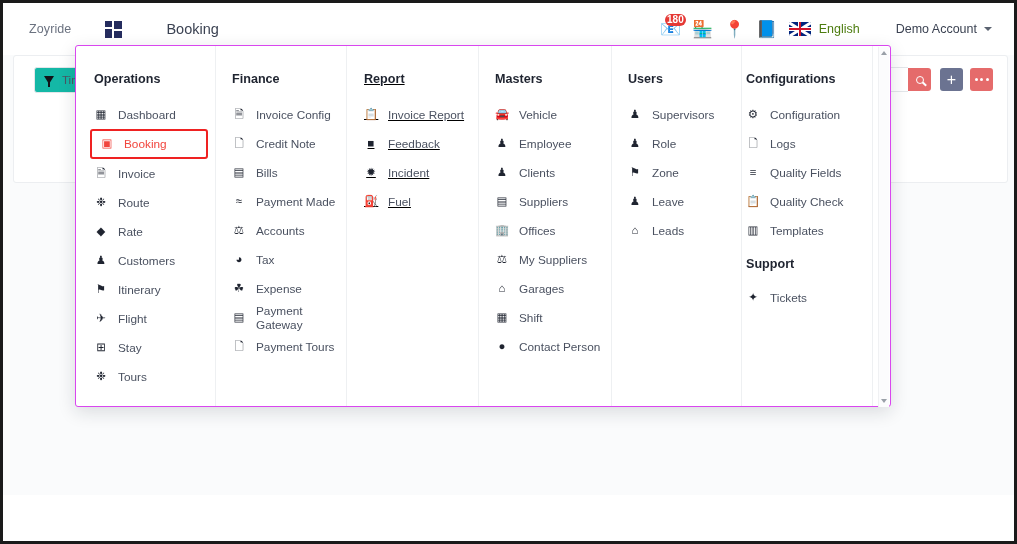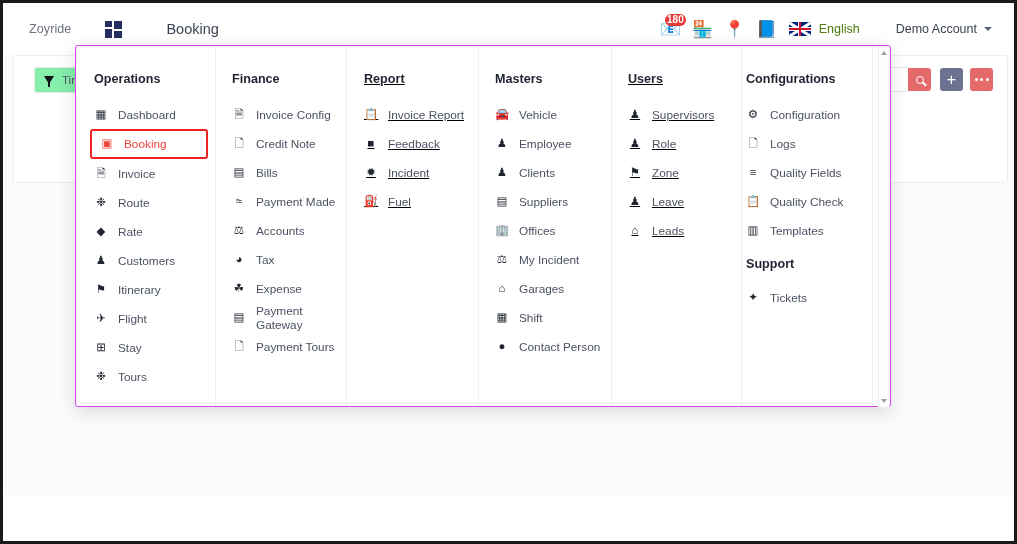--- a/index.html
+++ b/index.html
@@ -160,21 +160,21 @@
     display: flex;
     align-items: center;
     gap: 10px;
   }
 
   .filter-btn {
     height: 26px;
     min-width: 70px;
     border: 1px solid #e3e6ea;
     border-radius: 3px;
-    background: #86efac;
+    background: #14b8a6;
     display: flex;
     align-items: center;
     gap: 8px;
     padding: 0 9px;
     font-size: 11.5px;
     color: #4b5563;
   }
 
   .funnel {
     width: 0; height: 0;
@@ -271,21 +271,21 @@
   .menu-col {
     width: 131px;
     padding: 26px 0 0 0;
     border-right: 1px solid #eef0f2;
     position: relative;
   }
   .menu-col:first-child { width: 140px; padding-left: 14px; }
   .menu-col:nth-child(2){ padding-left: 12px; }
   .menu-col:nth-child(3){ width: 132px; padding-left: 13px; text-decoration: underline; }
   .menu-col:nth-child(4){ width: 133px; padding-left: 12px; }
-  .menu-col:nth-child(5){ width: 130px; padding-left: 12px; text-decoration: underline; }
+  .menu-col:nth-child(5){ width: 130px; padding-left: 12px; }
   .menu-col:last-child  { width: 148px; padding-left: 13px; border-right: none; }
 
   .col-title {
     font-size: 12.6px;
     font-weight: bold;
     color: #1f2430;
     margin-bottom: 14px;
     padding-left: 4px;
   }
   .col-title.support { margin-top: 12px; margin-bottom: 12px; }
@@ -558,21 +558,21 @@
       <div class="menu-item">
         <span class="mi-icon">▤</span>
         <span>Suppliers</span>
       </div>
       <div class="menu-item">
         <span class="mi-icon">🏢</span>
         <span>Offices</span>
       </div>
       <div class="menu-item">
         <span class="mi-icon">⚖</span>
-        <span>My Incident</span>
+        <span>My Suppliers</span>
       </div>
       <div class="menu-item">
         <span class="mi-icon">⌂</span>
         <span>Garages</span>
       </div>
       <div class="menu-item">
         <span class="mi-icon">▦</span>
         <span>Shift</span>
       </div>
       <div class="menu-item">

